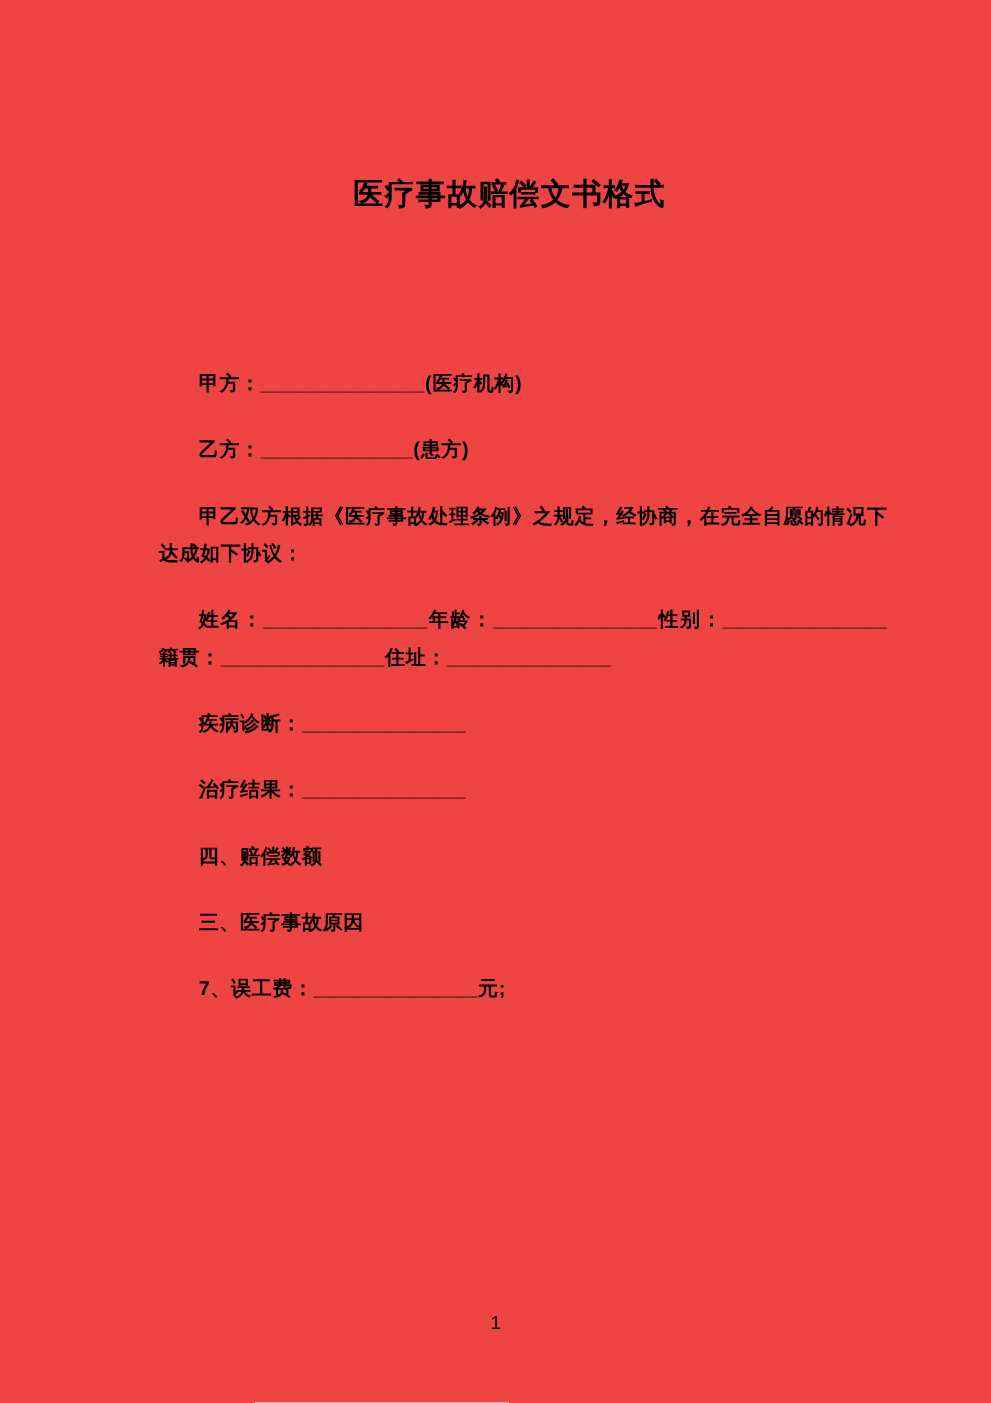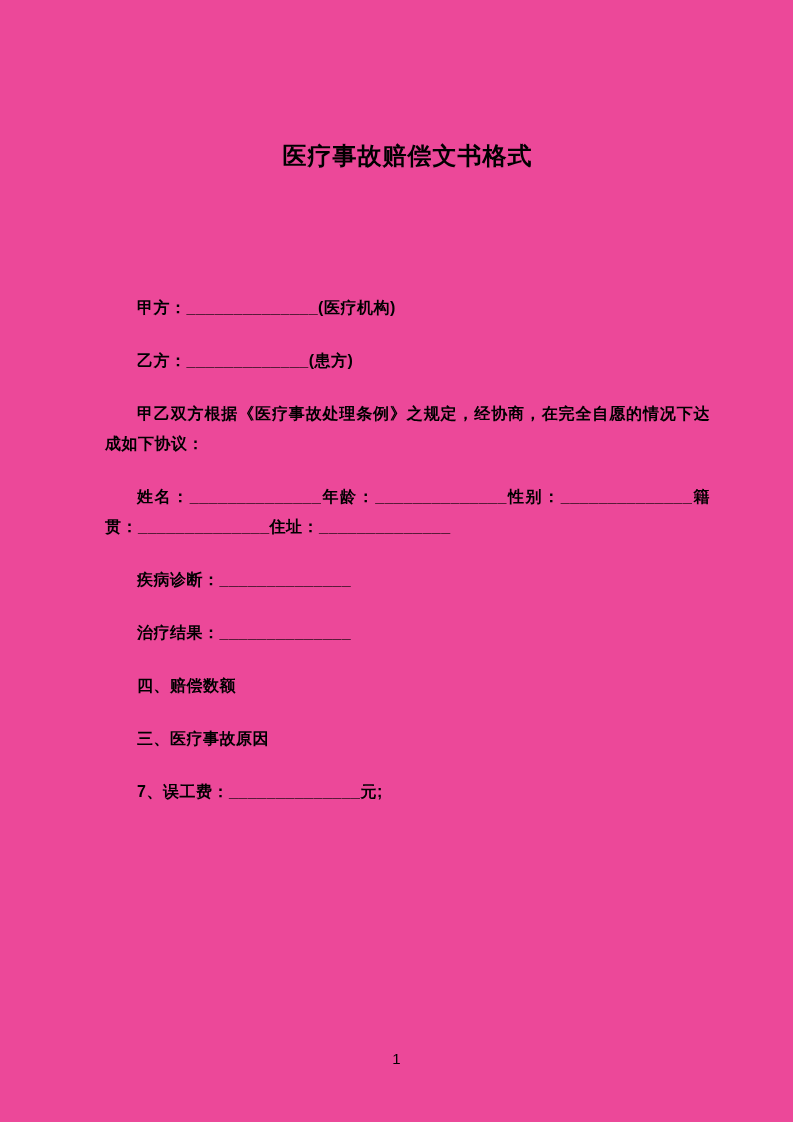--- a/index.html
+++ b/index.html
@@ -9,39 +9,40 @@
     height: 1122px;
     position: relative;
     font-family: "Liberation Sans", sans-serif;
     color: #000000;
     overflow: hidden;
   }
   .page {
     position: absolute;
     inset: 0;
     padding: 141px 83px 0 105px;
-    background: #ec4899;
+    background: #ef4444;
   }
   .title {
     font-size: 24px;
     font-weight: 700;
     text-align: center;
     letter-spacing: 1px;
     margin-bottom: 122px;
     line-height: 30px;
   }
   .para {
     font-size: 16px;
     font-weight: 700;
     line-height: 30px;
     margin-bottom: 23px;
     text-indent: 2em;
     text-align: justify;
     word-break: break-all;
     letter-spacing: 0.5px;
+    margin-left: 22px;
   }
   .page-number {
     position: absolute;
     left: 0;
     top: 1050px;
     width: 100%;
     text-align: center;
     font-size: 15px;
     font-weight: 400;
   }

